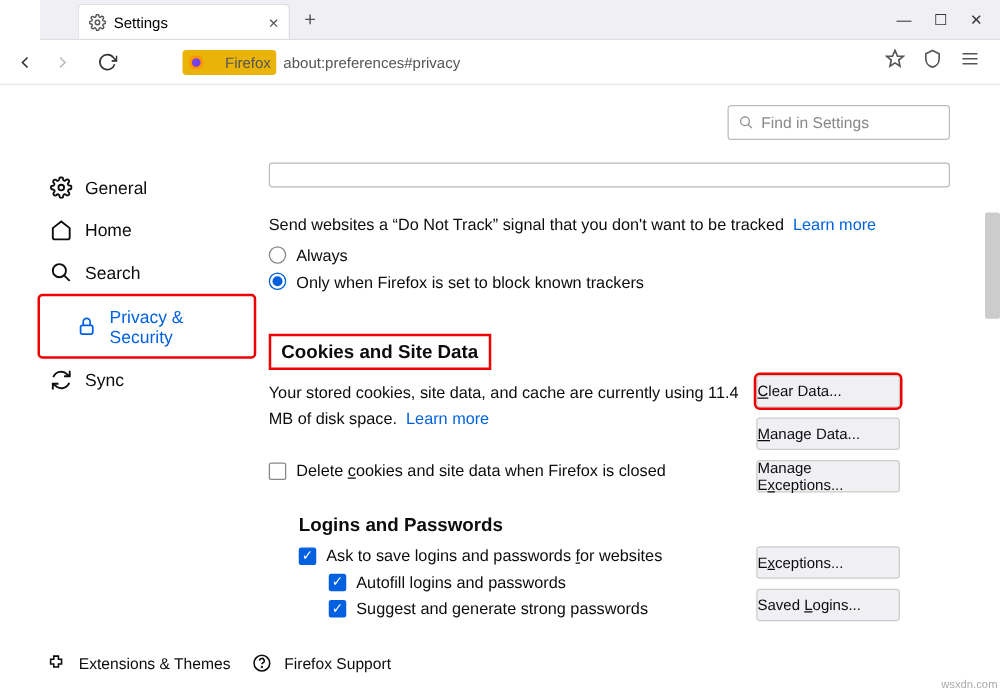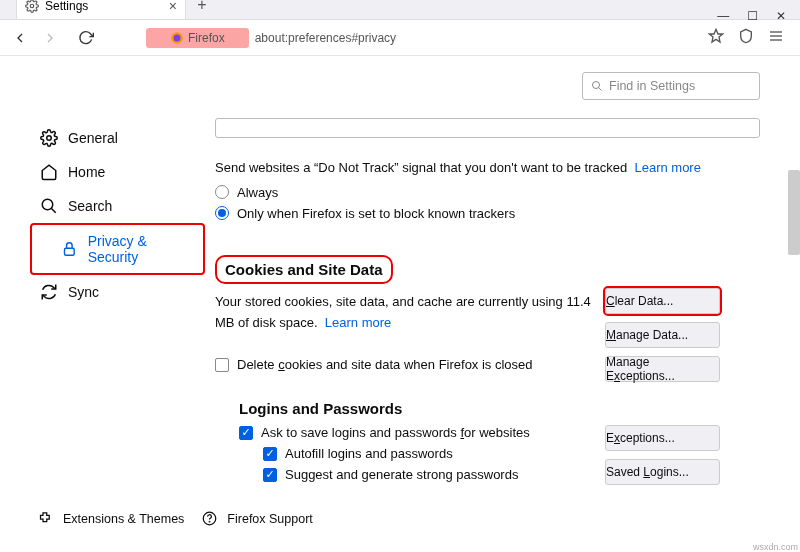--- a/index.html
+++ b/index.html
@@ -1,29 +1,29 @@
 <!DOCTYPE html>
 <html><head>
 <meta charset="utf-8">
 <style>
 * { box-sizing: border-box; margin: 0; padding: 0; font-family: "Segoe UI", Arial, sans-serif; }
 body { width: 800px; height: 552px; background: #fff; overflow: hidden; position: relative; }
-.tabbar { height: 20px; display: flex; align-items: flex-end; background: #f0f0f4; border-bottom: 1px solid #ddd; padding-left: 16px; }
+.tabbar { height: 32px; display: flex; align-items: flex-end; background: #f0f0f4; border-bottom: 1px solid #ddd; padding-left: 30px; margin-left: 32px; }
 .tab { height: 28px; width: 170px; background: #fff; border: 1px solid #ddd; border-bottom: none; border-radius: 4px 4px 0 0; display: flex; align-items: center; padding: 0 8px; font-size: 12px; gap: 6px; }
 .tab .gear { width: 14px; height: 14px; }
 .tab .title { flex: 1; }
 .tab .close { font-size: 14px; color: #555; cursor: pointer; }
 .newtab { width: 24px; height: 24px; display: flex; align-items: center; justify-content: center; font-size: 16px; color: #555; margin-left: 4px; margin-bottom: 2px; }
 .winctl { position: absolute; right: 6px; top: 0; height: 32px; display: flex; align-items: center; gap: 18px; padding-right: 8px; }
 .winctl span { font-size: 12px; color: #333; font-family: Arial; }
 .toolbar { height: 36px; display: flex; align-items: center; padding: 0 10px; gap: 10px; border-bottom: 1px solid #e5e5e5; }
 .tbtn { width: 20px; height: 20px; display: flex; align-items: center; justify-content: center; color: #555; }
 .tbtn svg { width: 16px; height: 16px; }
 .addr { flex: 1; display: flex; align-items: center; gap: 4px; margin-left: 40px; }
-.addr-badge { display: flex; align-items: center; gap: 4px; background: #fca5a5; padding: 3px 24px; border-radius: 3px; font-size: 12px; color: #555; }
+.addr-badge { display: flex; align-items: center; gap: 16px; background: #eab308; padding: 3px 4px; border-radius: 3px; font-size: 12px; color: #555; }
 .addr-text { font-size: 12px; color: #555; margin-left: 2px; }
 .toolbar-right { display: flex; align-items: center; gap: 14px; margin-right: 6px; }
 .content { display: flex; height: calc(552px - 32px - 36px); position: relative; }
 .sidebar { width: 205px; padding: 65px 0 0 30px; display: flex; flex-direction: column; gap: 0; }
 .side-item { display: flex; align-items: center; gap: 10px; padding: 8px 10px; font-size: 14px; color: #0c0c0d; cursor: pointer; border-radius: 4px; }
 .side-item svg { width: 18px; height: 18px; }
 .side-item.active { color: #0060df; padding-left: 29px; }
 .highlight-red { border: 2px solid #e00; }
 .sidebar-bottom { position: absolute; bottom: 8px; left: 30px; display: flex; flex-direction: row; gap: 2px; justify-content: center; }
 .sidebar-bottom .side-item { font-size: 12.5px; padding: 6px 8px; }
@@ -31,21 +31,21 @@
 .main { flex: 1; padding: 16px 40px 0 10px; font-size: 13px; color: #0c0c0d; overflow: hidden; }
 .searchwrap { display: flex; justify-content: flex-end; margin-bottom: 18px; }
 .searchbox { width: 178px; height: 28px; border: 1px solid #bbb; border-radius: 3px; display: flex; align-items: center; padding: 0 8px; color: #888; font-size: 12.5px; gap: 6px; }
 .bigbox { height: 20px; border: 1px solid #bbb; border-radius: 3px; margin-bottom: 20px; }
 .maintext { line-height: 1.6; }
 .link { color: #0060df; cursor: pointer; }
 .radio-row { display: flex; align-items: flex-start; gap: 8px; margin: 6px 0; }
 .radio { width: 14px; height: 14px; border: 1.5px solid #888; border-radius: 50%; display: inline-flex; align-items: center; justify-content: center; }
 .radio.checked { border-color: #0060df; }
 .radio.checked::after { content: ""; width: 8px; height: 8px; background: #0060df; border-radius: 50%; }
-.section-title { font-size: 15px; font-weight: 600; margin: 28px 0 8px 0; border-radius: 10px; }
+.section-title { font-size: 15px; font-weight: 600; margin: 28px 0 8px 0; }
 .section-title.hl { border: 2px solid #e00; padding: 4px 8px; display: inline-block; }
 .check-row { display: flex; align-items: center; gap: 8px; margin: 6px 0; }
 .check { width: 14px; height: 14px; border: 1.5px solid #888; border-radius: 2px; display: inline-flex; align-items: center; justify-content: center; }
 .check.on { background: #0060df; border-color: #0060df; color: #fff; font-size: 11px; }
 .btncol { position: absolute; right: 40px; display: flex; flex-direction: column; gap: 8px; }
 .fbtn { width: 115px; height: 26px; background: #f0f0f4; border: 1px solid #ccc; border-radius: 3px; font-size: 12px; display: flex; align-items: center; justify-content: flex-start; cursor: pointer; }
 .fbtn.hl { outline: 2px solid #e00; }
 .indent { margin-left: 24px; }
 .under { text-decoration: underline; }
 .scroll-ind { position: absolute; right: 0; top: 170px; width: 12px; height: 85px; background: #ccc; border-radius: 2px; }

